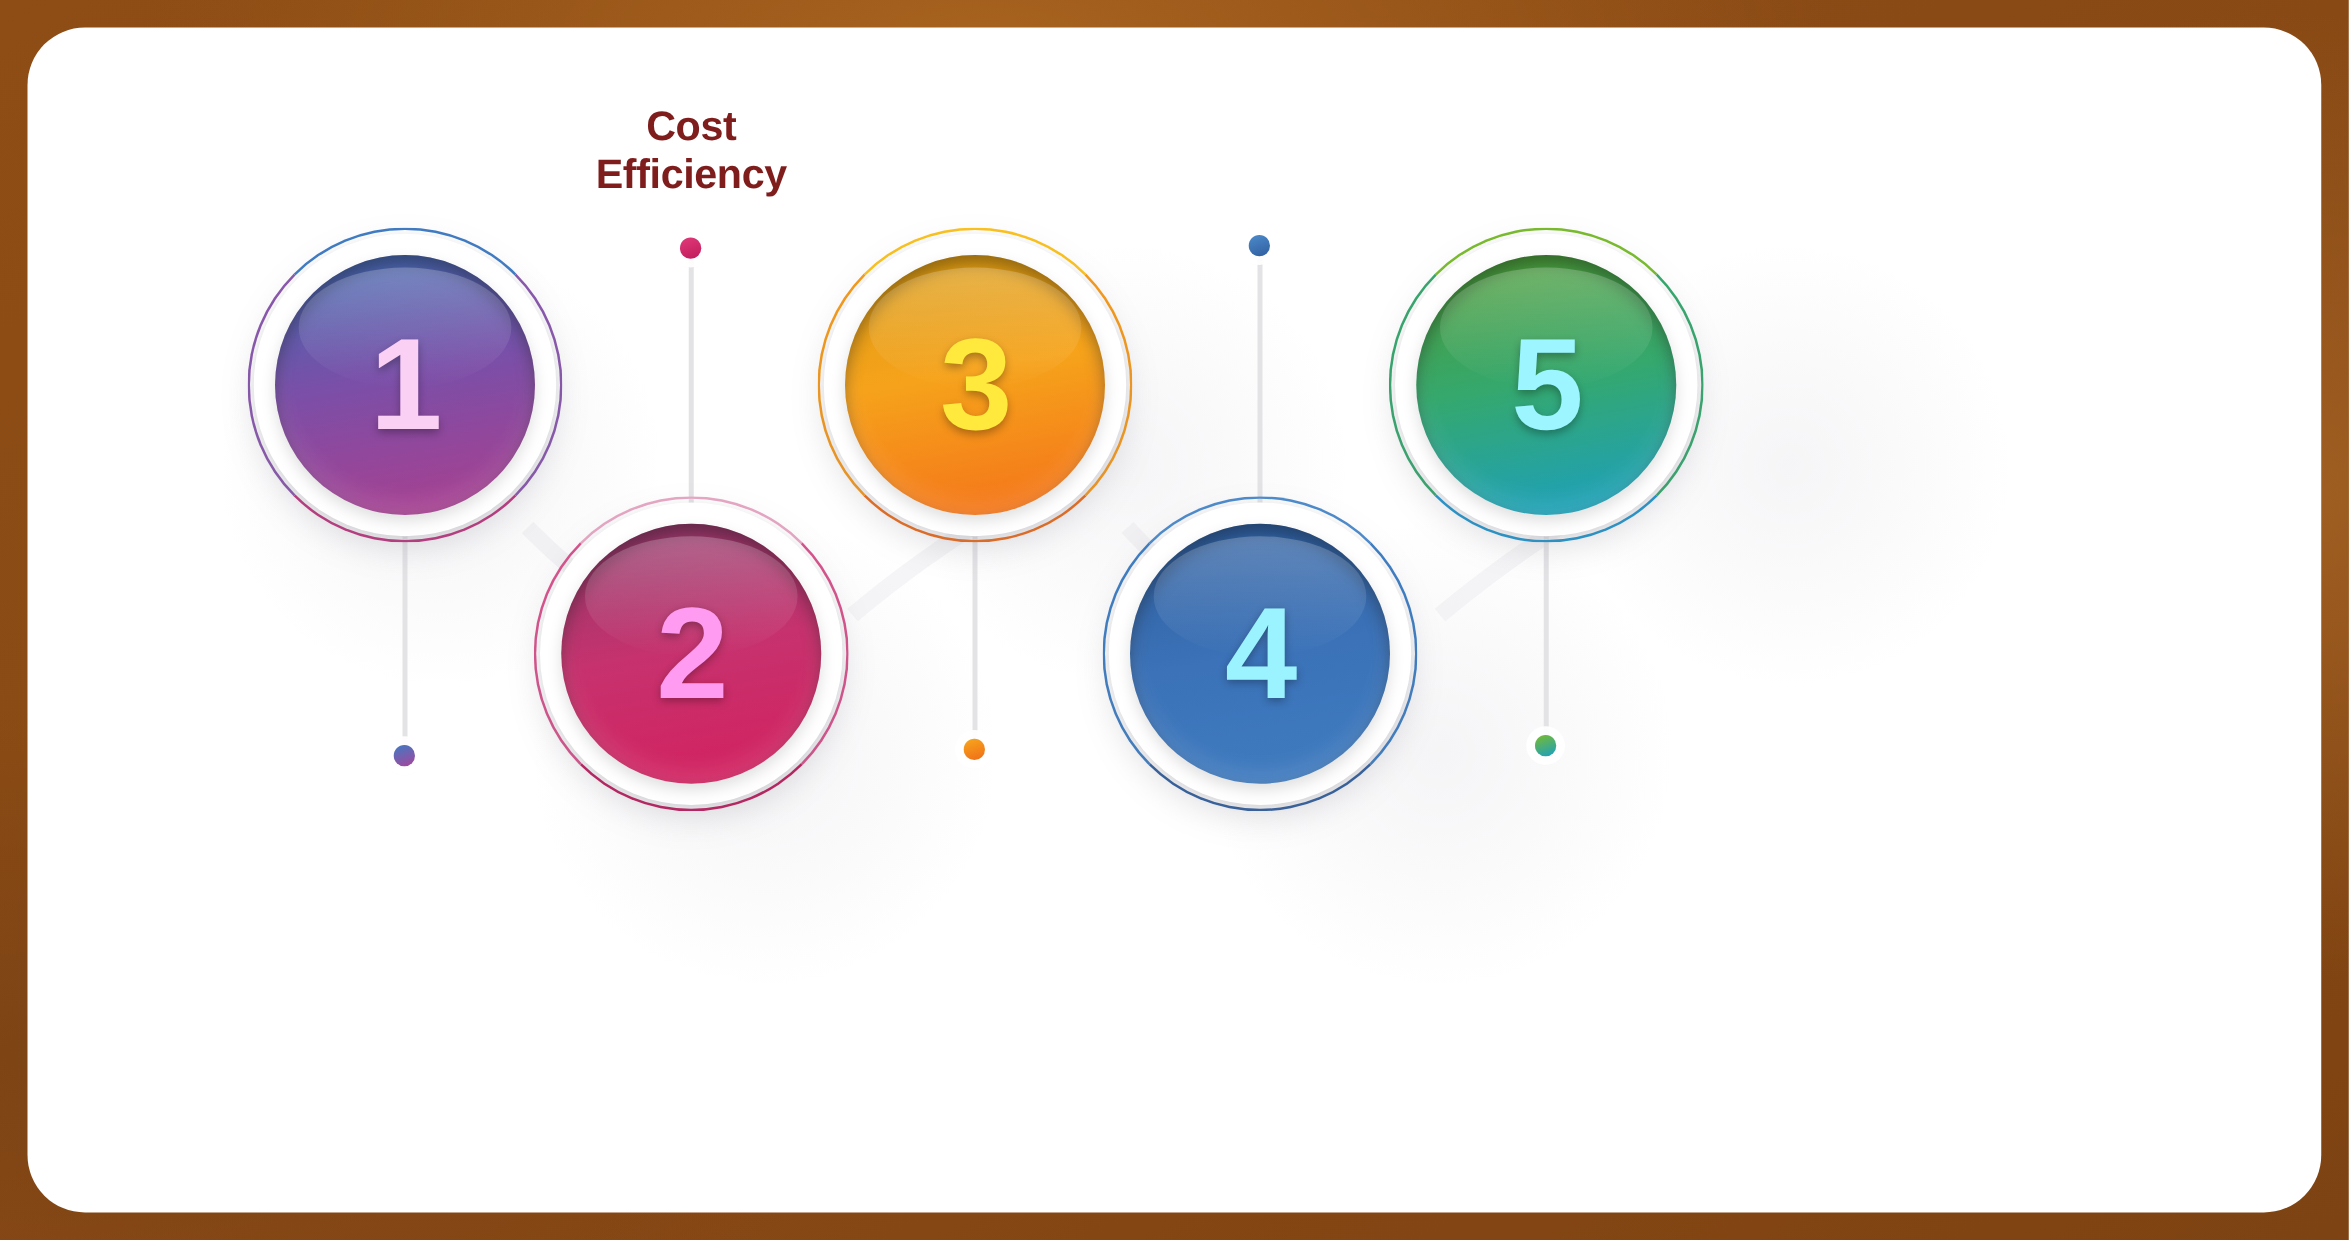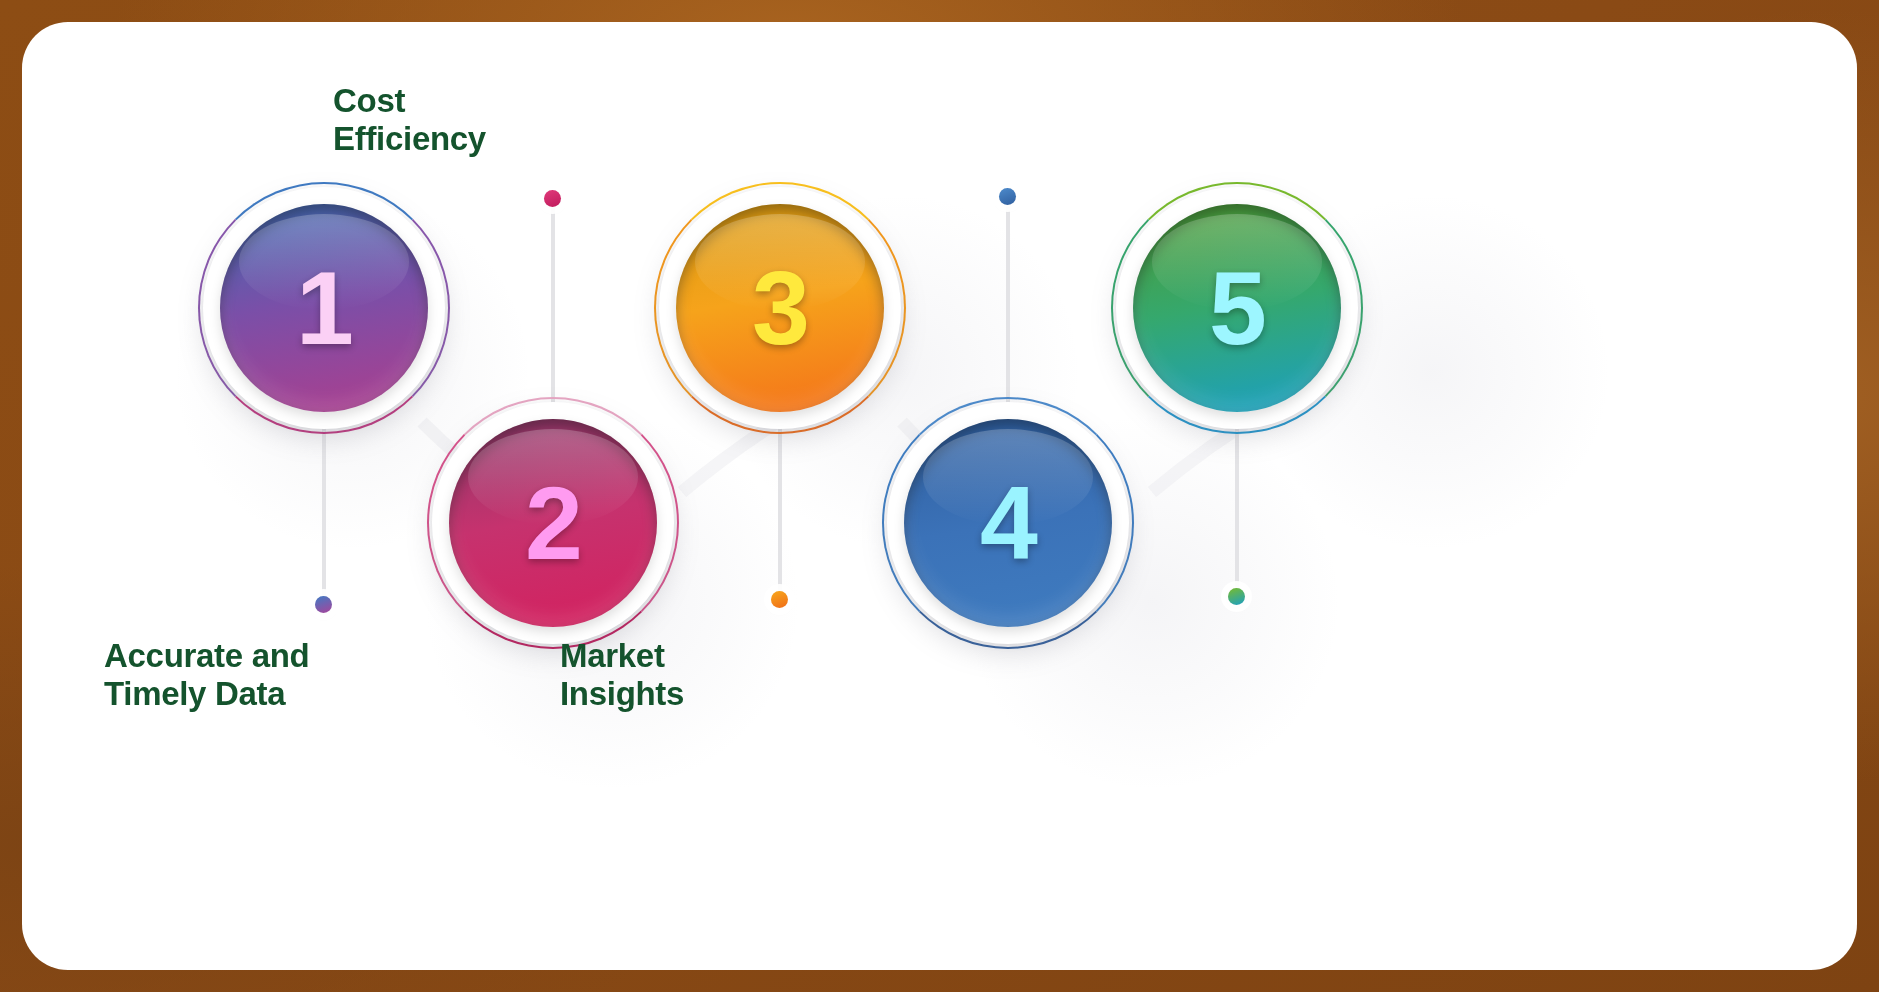--- a/index.html
+++ b/index.html
@@ -91,25 +91,25 @@
     position:absolute;
     width:17px; height:17px;
     border-radius:50%;
     background:var(--dotGrad);
     box-shadow:0 0 0 7px rgba(255,255,255,0.92), 0 2px 7px rgba(0,0,0,0.12);
   }
 
   
   .label {
     position:absolute;
-    text-align:left;
+    text-align:center;
     font-size:33px;
     font-weight:bold;
     line-height:1.14;
-    color:#14532d;
+    color:#7f1d1d;
     letter-spacing:-0.3px;
     white-space:pre-line;
   }
 </style>
 </head>
 <body>
 
 <div id="card">
 
   <div class="glow" style="left:150px; top:170px; width:360px; height:360px;
@@ -142,22 +142,20 @@
               --grad:linear-gradient(170deg,#3f6bb0 0%,#7a4fa8 46%,#ad3e8d 100%);
               --numColor:#fbd0f5;">
     <div class="rim"></div>
     <div class="halo"></div>
     <div class="disc">
       <span class="num">1</span>
     </div>
   </div>
   <div class="dot" style="left:293px; top:574px;
               --dotGrad:linear-gradient(160deg,#3f7bc4,#a8449b);"></div>
-  <div class="label" style="left:82px; top:615px; width:440px;">Accurate and
-Timely Data</div>
 
   <div class="node" style="left:405px; top:375px;
               --rimTop:#e8a7c4; --rimMid:#d9528c; --rimBot:#c01a5c;
               --grad:linear-gradient(170deg,#8c3a6a 0%,#c6326e 48%,#d4205e 100%);
               --numColor:#ff9bf0;">
     <div class="rim"></div>
     <div class="halo"></div>
     <div class="disc">
       <span class="num">2</span>
     </div>
@@ -172,22 +170,20 @@
               --grad:linear-gradient(170deg,#d89a12 0%,#f6a31b 45%,#f4701a 100%);
               --numColor:#ffe93d;">
     <div class="rim"></div>
     <div class="halo"></div>
     <div class="disc">
       <span class="num">3</span>
     </div>
   </div>
   <div class="dot" style="left:749px; top:569px;
               --dotGrad:linear-gradient(160deg,#f8a81c,#ef6c18);"></div>
-  <div class="label" style="left:538px; top:615px; width:440px;">Market
-Insights</div>
 
   <div class="node" style="left:860px; top:375px;
               --rimTop:#4d8bcc; --rimMid:#3d7ec4; --rimBot:#2f5e9e;
               --grad:linear-gradient(170deg,#2f5e9e 0%,#3b72b8 50%,#3f7cc0 100%);
               --numColor:#9af3ff;">
     <div class="rim"></div>
     <div class="halo"></div>
     <div class="disc">
       <span class="num">4</span>
     </div>

